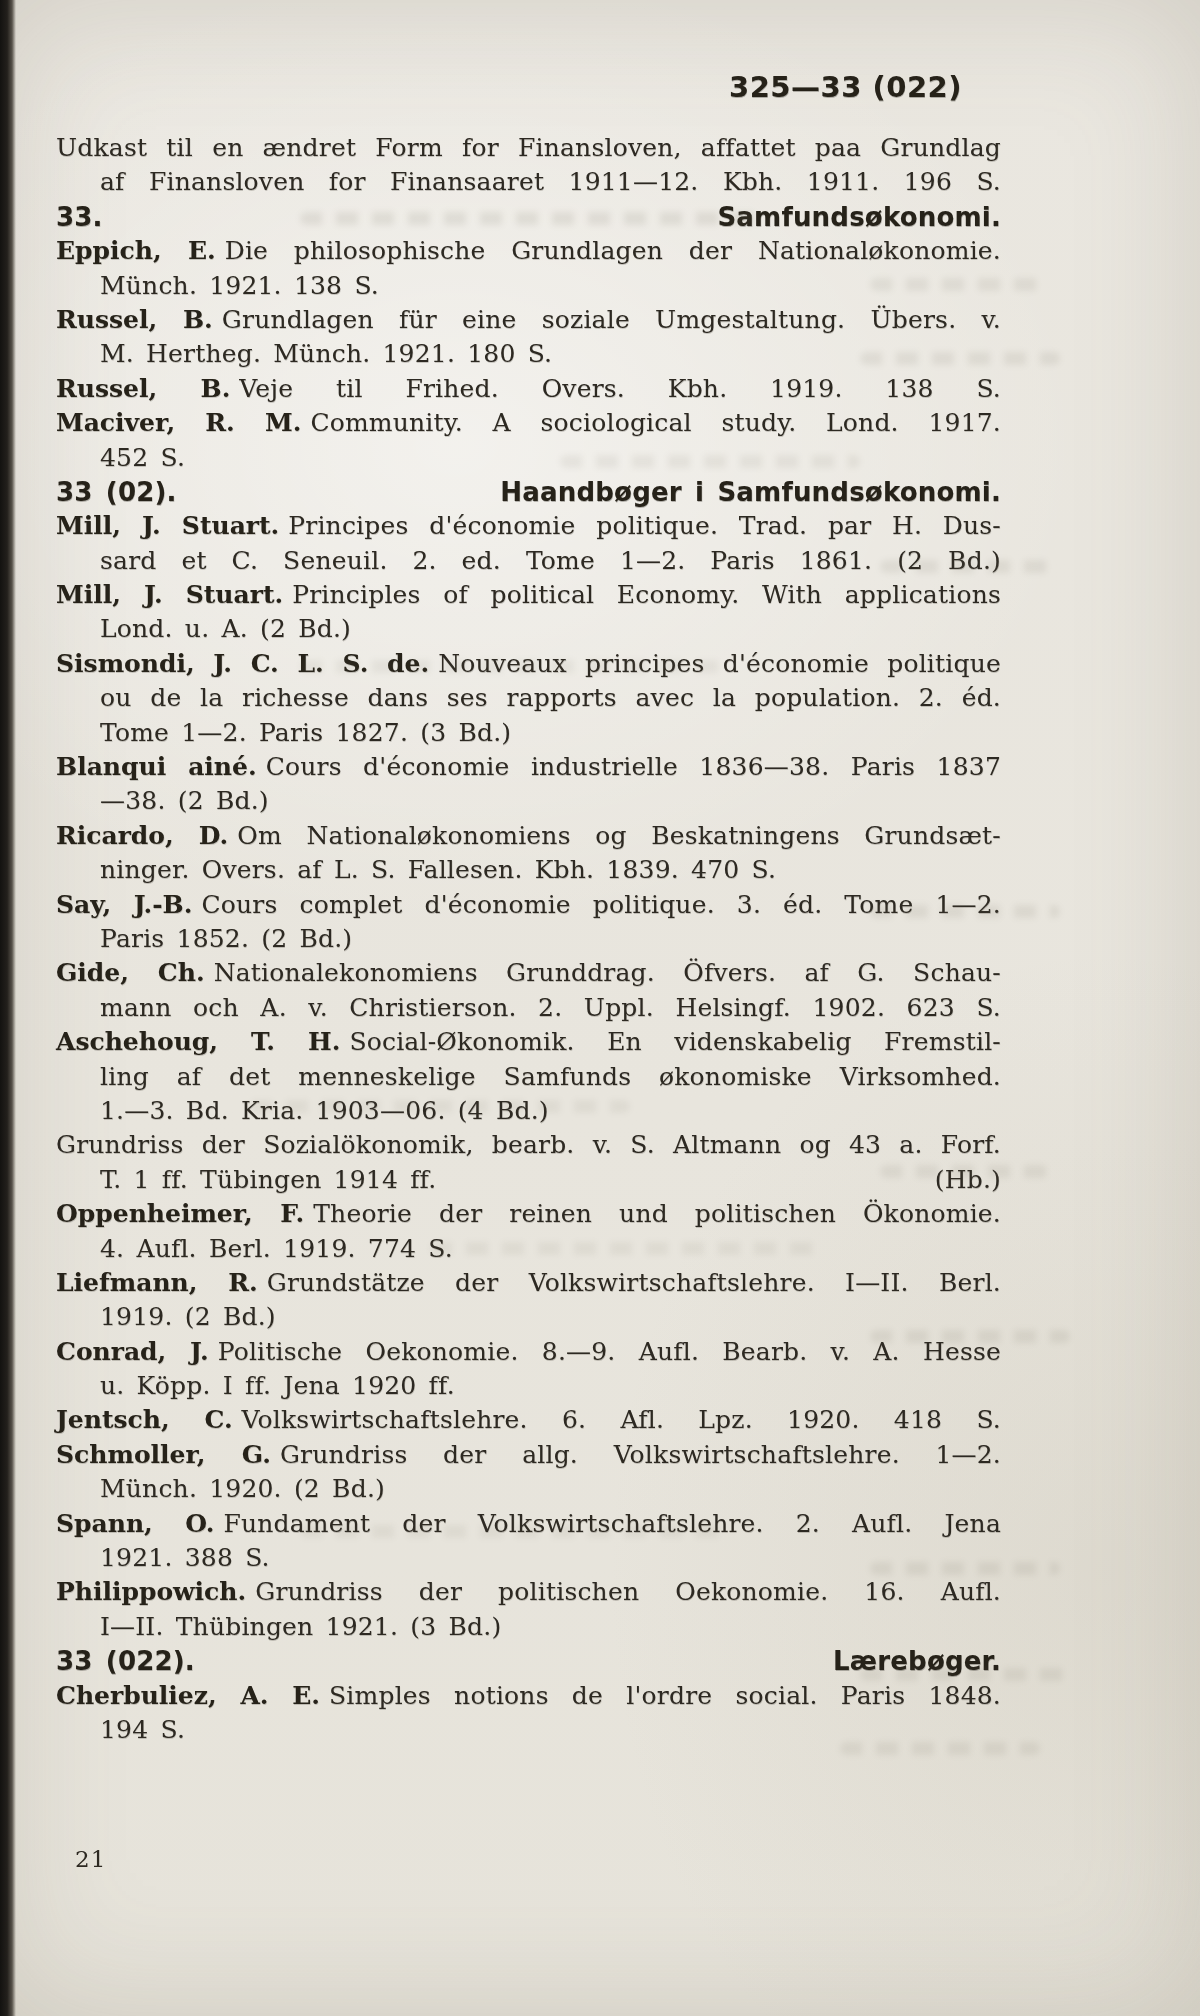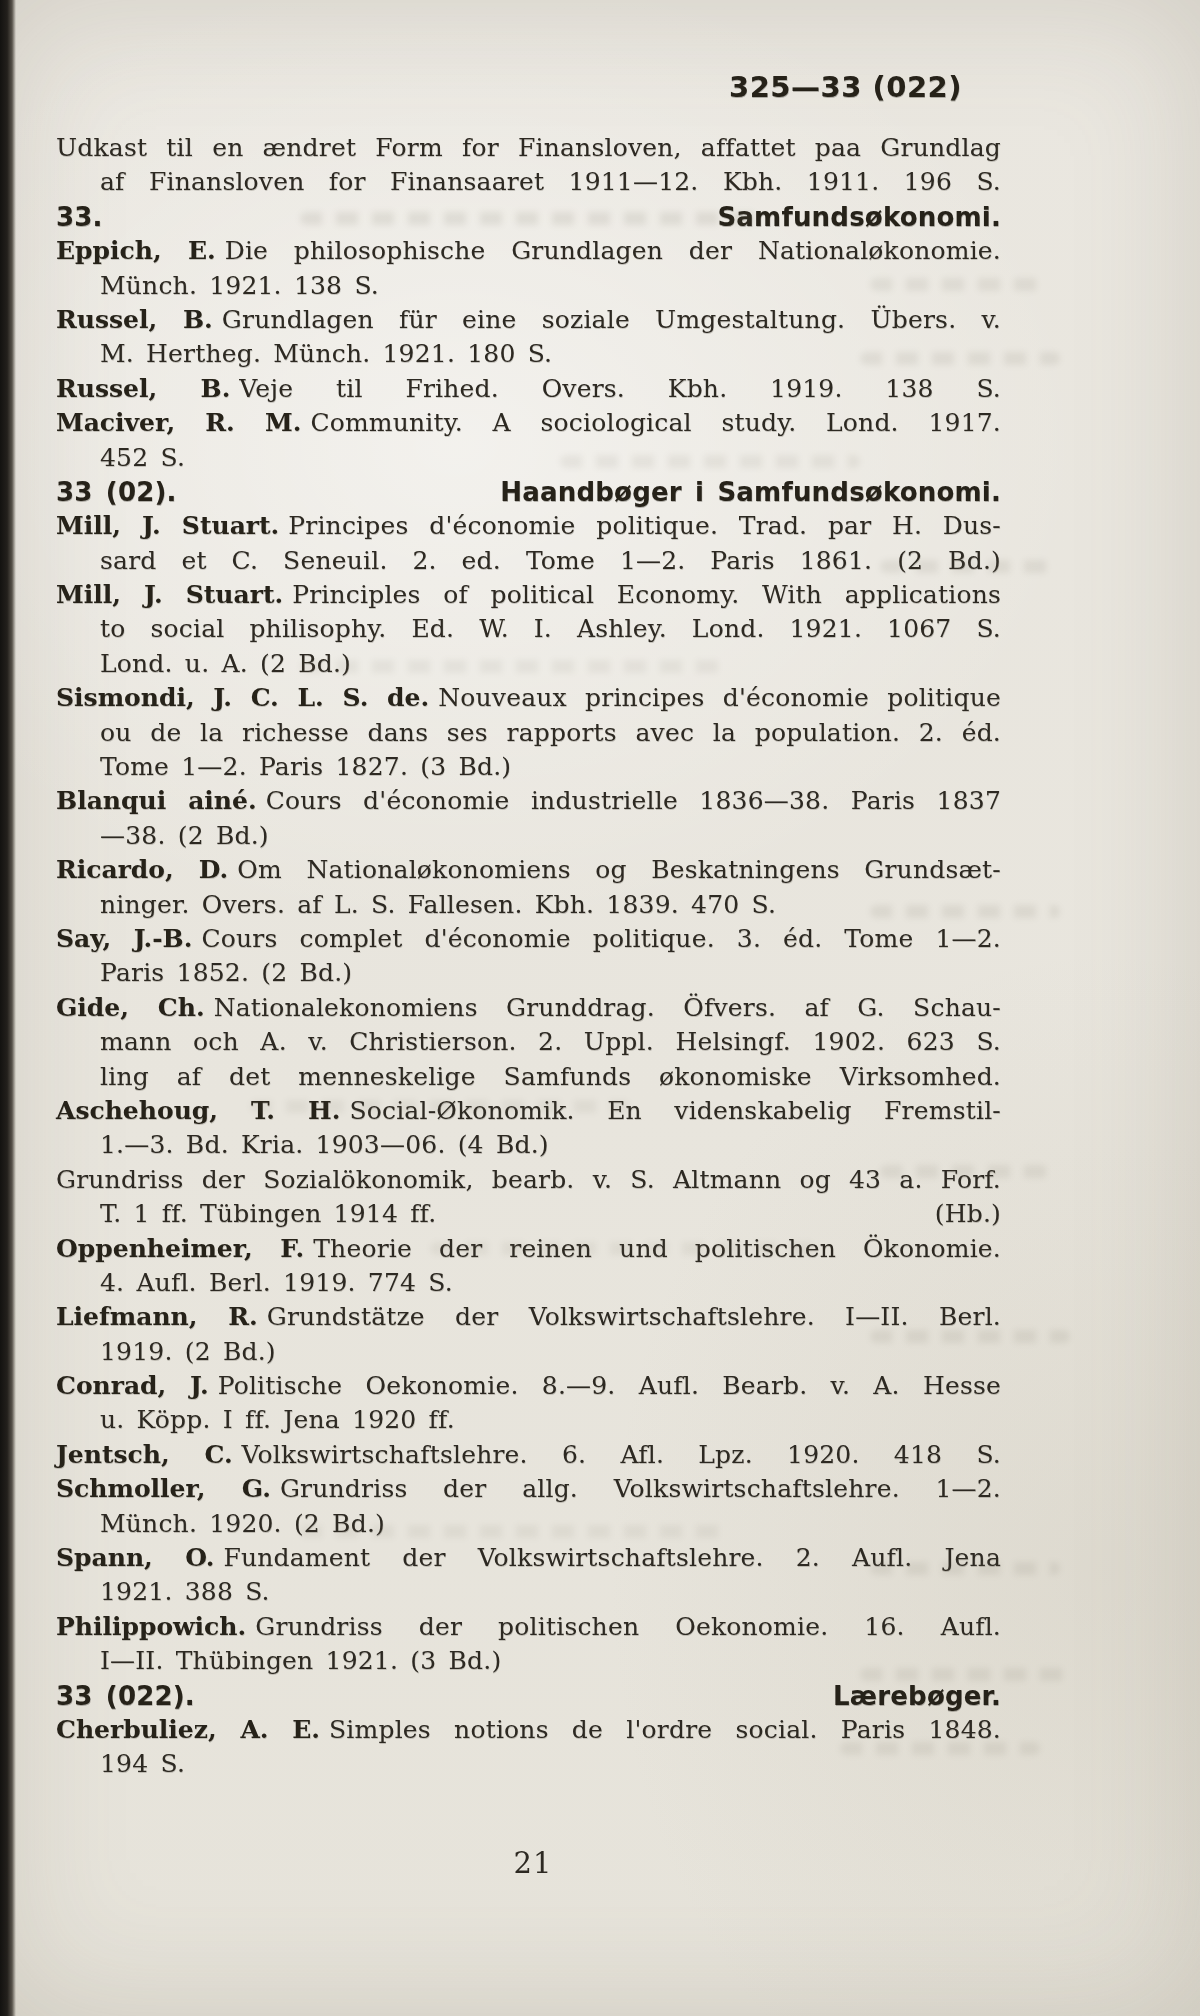--- a/index.html
+++ b/index.html
@@ -43,22 +43,22 @@
   .right-tag { position: absolute; right: 0; top: 0; }
   .line.section {
     display: flex; justify-content: space-between; align-items: baseline;
     font-family: "DejaVu Sans", "Liberation Sans", sans-serif;
     font-weight: 700; font-size: 26px; letter-spacing: 0.2px;
     color: #262219;
     text-shadow: 0.4px 0.5px 0 rgba(38,34,25,0.3);
     gap: 47px;
   }
   .page-number {
-    position: absolute; top: 1846px; left: 63px; width: 940px;
-    text-align: center; font-size: 29px; letter-spacing: 1px;
+    position: absolute; top: 1846px; left: 75px; width: 940px;
+    font-size: 23px; letter-spacing: 1px;
   }
   .smudge {
     position: absolute; height: 13px; border-radius: 7px;
     opacity: 0.12; filter: blur(3px);
     background: repeating-linear-gradient(90deg, #6f6a5a 0 22px, transparent 22px 36px);
   }
 </style>
 </head>
 <body>
 
@@ -81,35 +81,34 @@
       <div class="line justify"><b class="lead">Russel, B.</b>Veje til Frihed. Overs. Kbh. 1919. 138 S.</div>
       <div class="line justify"><b class="lead">Maciver, R. M.</b>Community. A sociological study. Lond. 1917.</div>
       <div class="line indent">452 S.</div>
       <div class="line section">
         <span>33 (02).</span>
         <span>Haandbøger i Samfundsøkonomi.</span>
       </div>
       <div class="line justify"><b class="lead">Mill, J. Stuart.</b>Principes d'économie politique. Trad. par H. Dus-</div>
       <div class="line indent justify">sard et C. Seneuil. 2. ed. Tome 1—2. Paris 1861. (2 Bd.)</div>
       <div class="line justify"><b class="lead">Mill, J. Stuart.</b>Principles of political Economy. With applications</div>
-      <div class="line indent justify">to social philisophy. Ed. W. I. Ashley. Lond. 1921. 1067 S.</div>
       <div class="line indent">Lond. u. A.  (2 Bd.)</div>
       <div class="line justify"><b class="lead">Sismondi, J. C. L. S. de.</b>Nouveaux principes d'économie politique</div>
       <div class="line indent justify">ou de la richesse dans ses rapports avec la population. 2. éd.</div>
       <div class="line indent">Tome 1—2.  Paris 1827.  (3 Bd.)</div>
       <div class="line justify"><b class="lead">Blanqui ainé.</b>Cours d'économie industrielle 1836—38. Paris 1837</div>
       <div class="line indent">—38.  (2 Bd.)</div>
       <div class="line justify"><b class="lead">Ricardo, D.</b>Om Nationaløkonomiens og Beskatningens Grundsæt-</div>
       <div class="line indent">ninger.  Overs. af L. S. Fallesen.  Kbh. 1839.  470 S.</div>
       <div class="line justify"><b class="lead">Say, J.-B.</b>Cours complet d'économie politique. 3. éd. Tome 1—2.</div>
       <div class="line indent">Paris 1852.  (2 Bd.)</div>
       <div class="line justify"><b class="lead">Gide, Ch.</b>Nationalekonomiens Grunddrag. Öfvers. af G. Schau-</div>
       <div class="line indent justify">mann och A. v. Christierson. 2. Uppl. Helsingf. 1902. 623 S.</div>
+      <div class="line justify"><b class="lead">Aschehoug, T. H.</b>Social-Økonomik. En videnskabelig Fremstil-</div>
       <div class="line indent justify">ling af det menneskelige Samfunds økonomiske Virksomhed.</div>
-      <div class="line justify"><b class="lead">Aschehoug, T. H.</b>Social-Økonomik. En videnskabelig Fremstil-</div>
       <div class="line indent">1.—3. Bd.  Kria. 1903—06.  (4 Bd.)</div>
       <div class="line justify">Grundriss der Sozialökonomik, bearb. v. S. Altmann og 43 a. Forf.</div>
       <div class="line indent">T. 1 ff.  Tübingen 1914 ff.<span class="right-tag">(Hb.)</span></div>
       <div class="line justify"><b class="lead">Oppenheimer, F.</b>Theorie der reinen und politischen Ökonomie.</div>
       <div class="line indent">4. Aufl.  Berl. 1919.  774 S.</div>
       <div class="line justify"><b class="lead">Liefmann, R.</b>Grundstätze der Volkswirtschaftslehre. I—II. Berl.</div>
       <div class="line indent">1919.  (2 Bd.)</div>
       <div class="line justify"><b class="lead">Conrad, J.</b>Politische Oekonomie. 8.—9. Aufl. Bearb. v. A. Hesse</div>
       <div class="line indent">u. Köpp.  I ff.  Jena 1920 ff.</div>
       <div class="line justify"><b class="lead">Jentsch, C.</b>Volkswirtschaftslehre. 6. Afl. Lpz. 1920. 418 S.</div>

